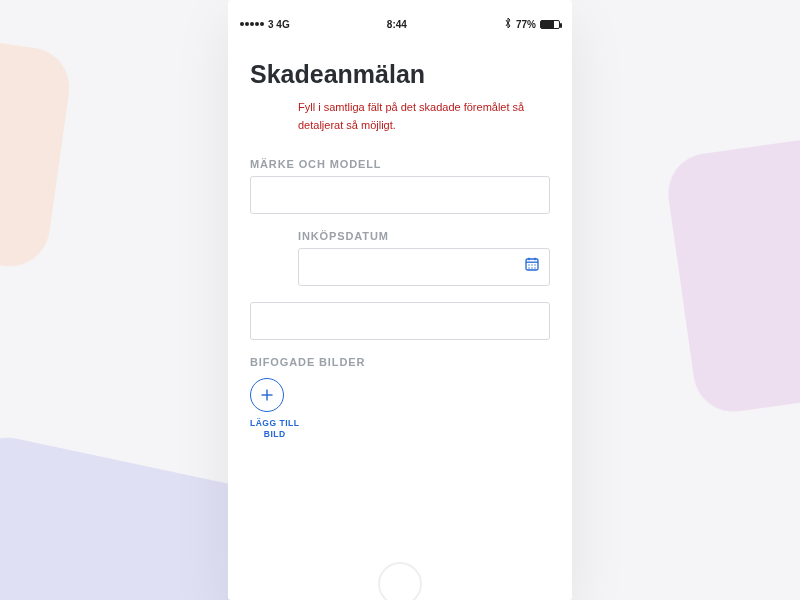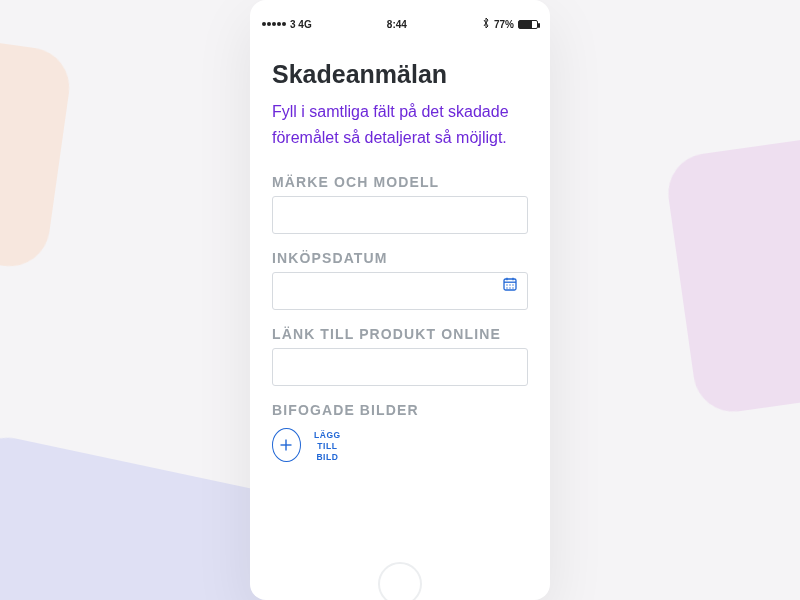--- a/index.html
+++ b/index.html
@@ -15,25 +15,25 @@
     .blob { position: absolute; border-radius: 40px; filter: blur(0.3px); }
     .blob-peach { width: 180px; height: 220px; left: -120px; top: 40px; background: #f7e7de; transform: rotate(8deg); }
     .blob-pink  { width: 260px; height: 260px; right: -140px; top: 140px; background: #eedff0; transform: rotate(-8deg); }
     .blob-lilac { width: 320px; height: 320px; left: -60px; bottom: -180px; background: #dfe0f4; transform: rotate(12deg); }
 
     .phone {
       position: absolute;
       left: 50%;
       top: 0;
       transform: translateX(-50%);
-      width: 300px;
+      width: 344px;
       height: 600px;
       background: #ffffff;
       box-shadow: 0 20px 60px rgba(0,0,0,0.08);
-      border-radius: 16px;
+      border-radius: 3px;
     }
     .screen {
       position: absolute;
       top: 14px;
       left: 6px;
       right: 6px;
       bottom: 16px;
       background: #fff;
       overflow: hidden;
     }
@@ -53,57 +53,58 @@
     .signal i { width: 4px; height: 4px; background: #222; border-radius: 50%; display: inline-block; }
     .battery {
       display: inline-flex; align-items: center;
       width: 20px; height: 9px; border: 1px solid #222; border-radius: 2px; position: relative;
     }
     .battery::after { content: ""; position: absolute; right: -3px; top: 2px; width: 2px; height: 5px; background: #222; border-radius: 1px; }
     .battery .level { height: 100%; width: 70%; background: #222; }
 
     .content { padding: 26px 16px 10px 16px; }
     .page-title { font-size: 25px; font-weight: 600; color: #2a2e33; margin-bottom: 10px; }
-    .page-sub  { font-size: 16px; line-height: 1.6; color: #6d28d9; margin-bottom: 24px; }
+    .page-sub  { font-size: 11px; line-height: 1.6; color: #b91c1c; margin-bottom: 24px; margin-left: 48px; }
 
     .field-label {
-      font-size: 14px;
+      font-size: 11px;
       letter-spacing: 0.08em;
       color: #9aa1a8;
       text-transform: uppercase;
       margin-bottom: 6px;
       font-weight: 600;
     }
     .field-input {
       width: 100%;
       height: 38px;
       border: 1px solid #d6dadf;
       border-radius: 3px;
       background: #fff;
       padding: 0 10px;
       font-size: 13px;
       outline: none;
     }
     .field-input.with-icon { padding-right: 36px; }
     .field-block { margin-bottom: 16px; }
     .row2 { display: flex; gap: 12px; }
-    .half { flex: 1; position: relative; }
+    .half { flex: 1; position: relative; margin-left: 48px; }
 
     .cal-icon {
       position: absolute;
       right: 10px;
       top: 26px;
       pointer-events: none;
     }
 
     .add-photo {
       margin-top: 10px;
       width: 76px;
       display: flex;
-      align-items: flex-end;
+      flex-direction: column;
+      align-items: flex-start;
       gap: 6px;
       cursor: pointer;
     }
     .plus-circle {
       width: 34px; height: 34px;
       border: 1.5px solid #2268d6;
       border-radius: 50%;
       display: flex; align-items: center; justify-content: center;
       color: #2268d6;
       font-size: 20px;
@@ -189,21 +190,20 @@
                 <circle cx="11" cy="9" r="0.7" fill="#2268d6"></circle>
               <circle cx="5" cy="12" r="0.7" fill="#2268d6"></circle>
                 <circle cx="8" cy="12" r="0.7" fill="#2268d6"></circle>
                 <circle cx="11" cy="12" r="0.7" fill="#2268d6"></circle>
             </svg>
           </span>
         </div>
       </div>
 
       <div class="field-block">
-        <div class="field-label">LÄNK TILL PRODUKT ONLINE</div>
         <input class="field-input" type="text" value="" style="">
       </div>
 
       <div class="field-block">
         <div class="field-label">BIFOGADE BILDER</div>
         <div class="add-photo">
           <span class="plus-circle">
             <svg width="16" height="16" viewBox="0 0 16 16">
                 <line x1="8" y1="2.5" x2="8" y2="13.5" stroke="#2268d6" stroke-width="1.4"></line>
                 <line x1="2.5" y1="8" x2="13.5" y2="8" stroke="#2268d6" stroke-width="1.4"></line>

